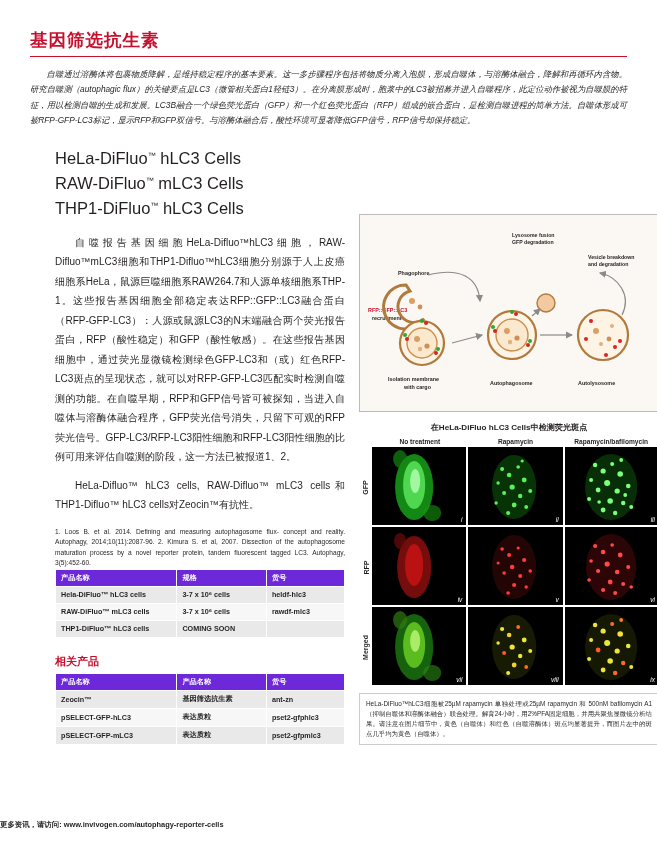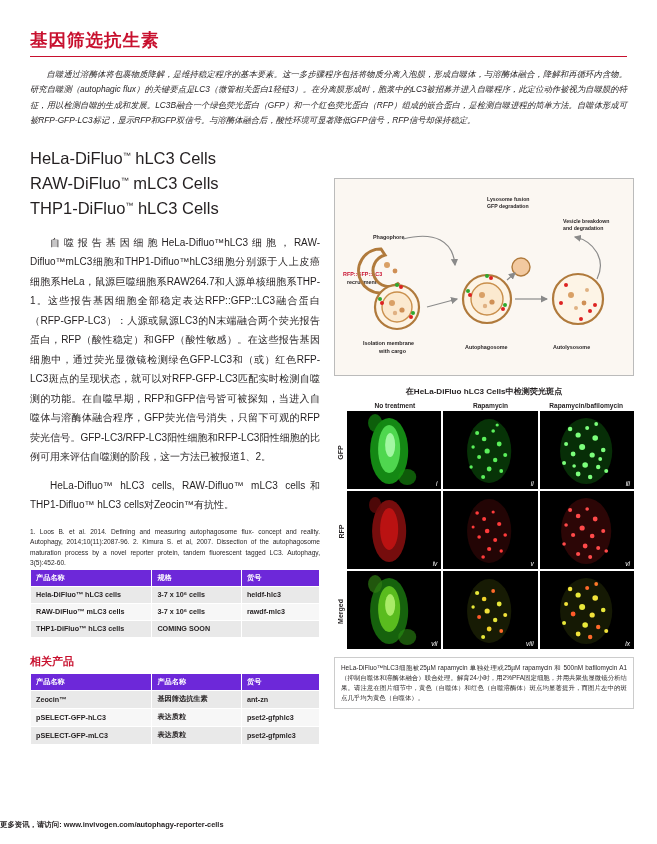--- a/index.html
+++ b/index.html
@@ -37,21 +37,22 @@
     text-align:justify;
     text-indent:2em;
     margin:0 0 14px 0;
     color:#231f20;
     font-style:italic;
   }
   
   .body-wrap{
     display:flex;
     gap:14px;
-    align-items:center;
+    align-items:flex-end;
+    margin-left:25px;
   }
   .col-left{width:290px;flex:0 0 290px;}
   .col-right{width:300px;flex:0 0 300px;}
 
   .prod-heads{margin:4px 0 12px 0;}
   .prod-heads .ph{
     font-size:16.5px;
     line-height:1.5;
     color:#231f20;
     font-weight:normal;

